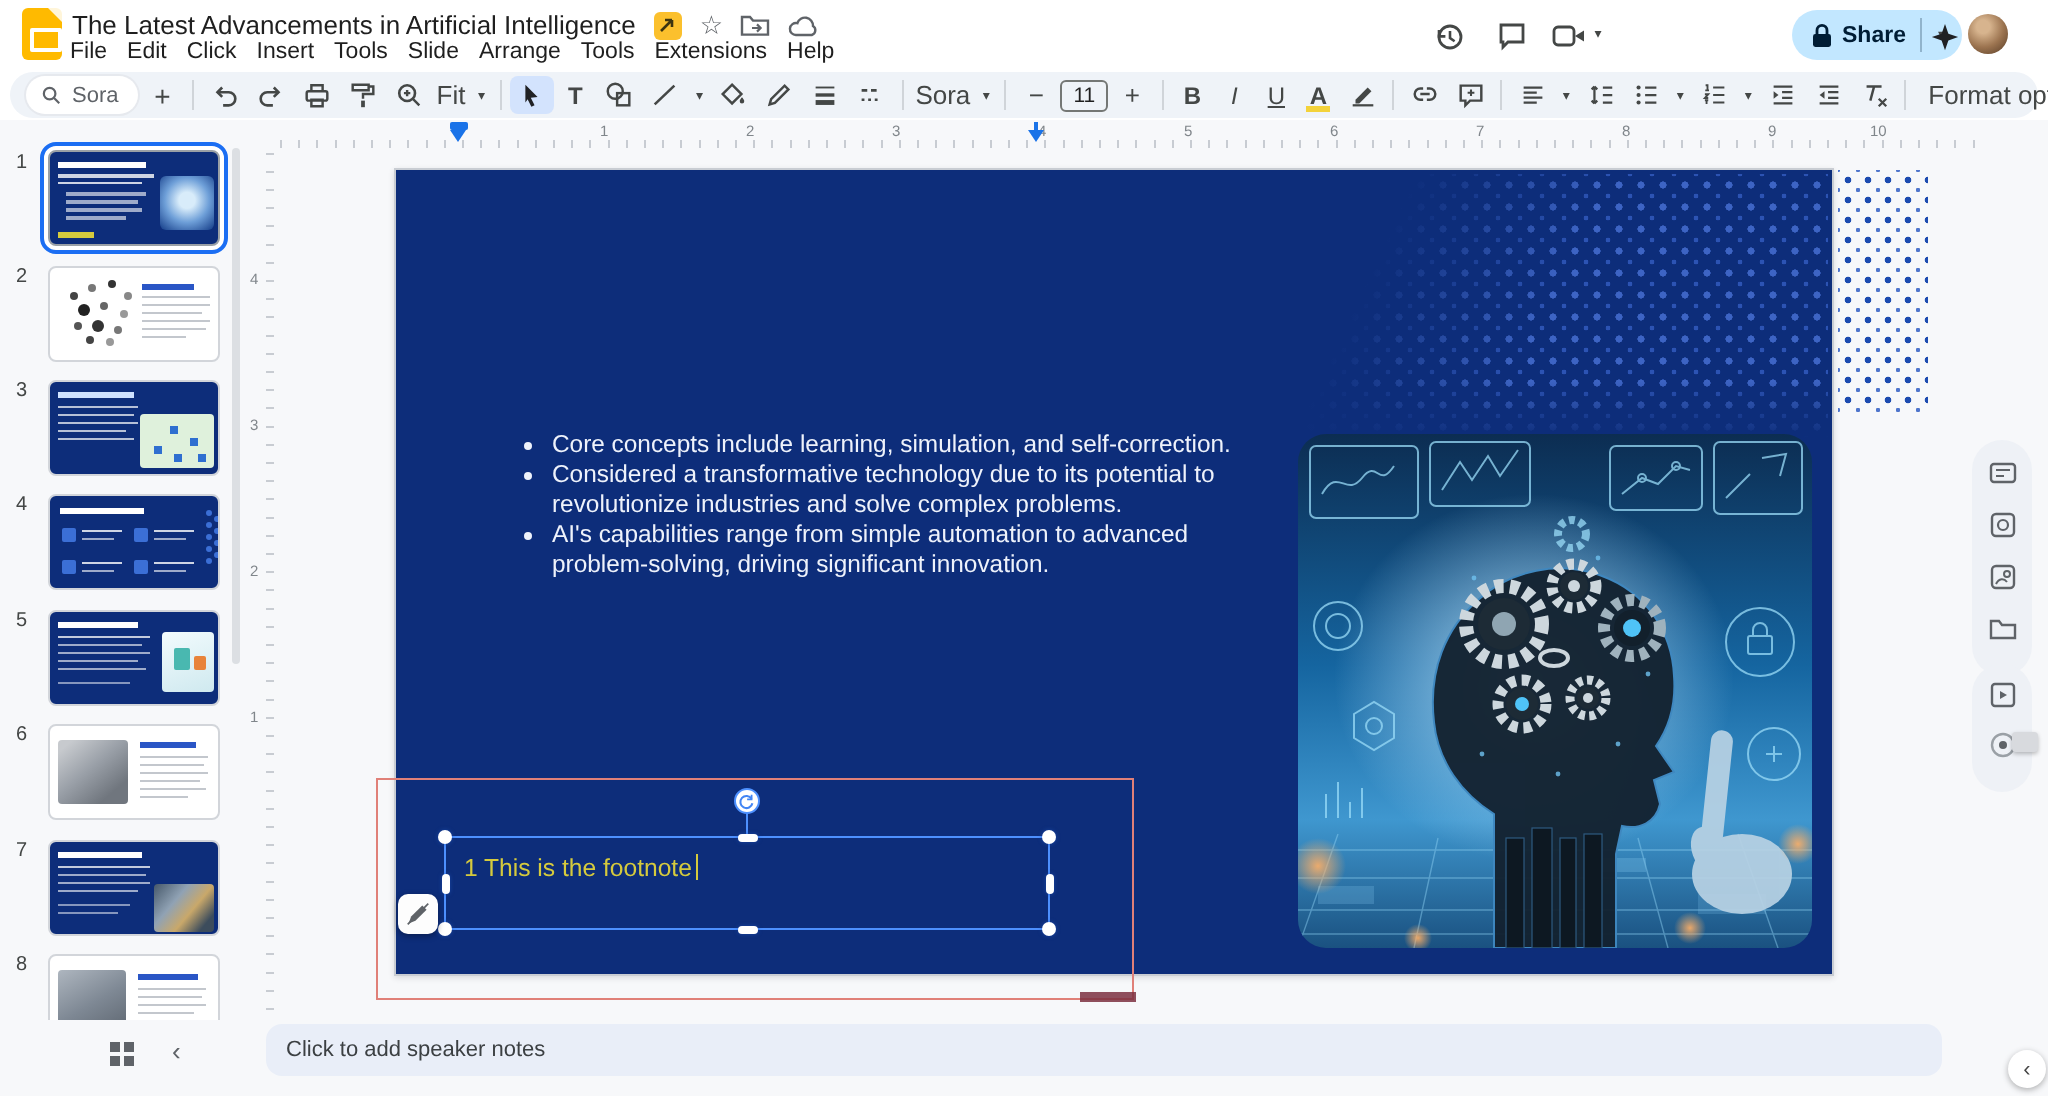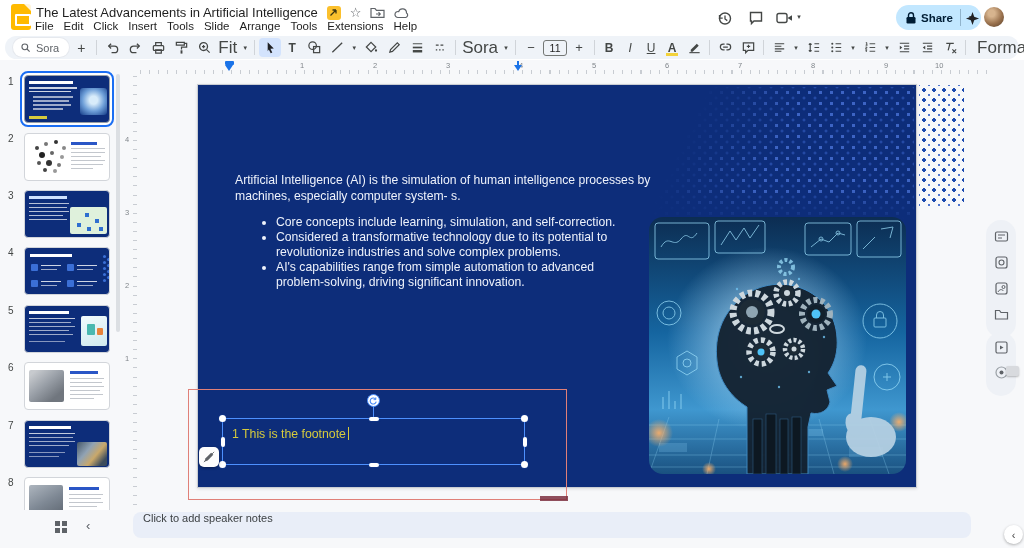--- a/index.html
+++ b/index.html
@@ -35,21 +35,21 @@
   
   .toolbar{position:absolute;left:5px;top:36px;width:1014px;height:23px;background:#eff3f8;border-radius:12px;
            display:flex;align-items:center;padding:0 8px;gap:1px}
   .tb-btn{width:22px;height:19px;display:flex;align-items:center;justify-content:center;border-radius:4px;flex:0 0 auto}
   .tb-btn.sel{background:#d3e3fd}
   .tb-div{width:1px;height:15px;background:#d0d4d9;margin:0 3px;flex:0 0 auto}
   .tb-caret{width:10px;font-size:7px;color:#444746;text-align:center;flex:0 0 auto}
   .menus-pill{height:19px;background:#fff;border-radius:10px;display:flex;align-items:center;gap:5px;
               padding:0 10px 0 7px;flex:0 0 auto;box-shadow:0 0 0 1px #e6e9ee}
   .menus-txt{font-size:11px;color:#5f6368}
-  .tb-text{font-size:17px;color:#444746;flex:0 0 auto;padding:0 2px}
+  .tb-text{font-size:13px;color:#444746;flex:0 0 auto;padding:0 2px}
   .tb-letter{font-size:12px;color:#444746;width:20px;text-align:center;flex:0 0 auto}
   .tb-letter.b{font-weight:bold}.tb-letter.i{font-style:italic}.tb-letter.u{text-decoration:underline}
   .tb-letter.a{position:relative;font-weight:bold}
   .tb-letter.a::after{content:"";position:absolute;left:4px;right:4px;bottom:1px;height:3px;background:#f3d23a}
   .size-box{width:24px;height:16px;border:1px solid #747775;border-radius:3px;font-size:10.5px;
             display:flex;align-items:center;justify-content:center;color:#1f1f1f;flex:0 0 auto}
 
   
   .filmstrip{position:absolute;left:0;top:62px;width:122px;height:448px;overflow:hidden}
   .fs-num{position:absolute;left:8px;font-size:10px;color:#444746}
@@ -117,21 +117,21 @@
             display:flex;flex-direction:column;align-items:center}
   .sp-g1{top:220px;height:118px;padding-top:9px;gap:11px}
   .sp-g2{top:332px;height:64px;padding-top:8px;gap:10px}
   .sp-thumb{position:absolute;left:1006px;top:366px;width:13px;height:10px;background:#d8dade;border-radius:2px;box-shadow:0 1px 2px rgba(0,0,0,.25)}
 
   
   .grid-ic{position:absolute;left:55px;top:521px;width:5px;height:5px;background:#5f6368;
            box-shadow:7px 0 0 #5f6368,0 7px 0 #5f6368,7px 7px 0 #5f6368}
   .fs-collapse{position:absolute;left:86px;top:518px;font-size:13px;color:#5f6368}
   .notes-bar{position:absolute;left:133px;top:512px;width:838px;height:26px;background:#e9eef8;border-radius:8px;
-             display:flex;align-items:flex-start;padding-left:10px}
+             display:flex;align-items:center;padding-left:10px}
   .notes-ph{font-size:11px;color:#3c4043}
   .side-toggle{position:absolute;left:1004px;top:525px;width:19px;height:19px;background:#fff;border-radius:50%;
                box-shadow:0 1px 3px rgba(0,0,0,.3);display:flex;align-items:center;justify-content:center;
                font-size:11px;color:#444}
 </style>
 </head>
 <body>
 
 <div class="app-top">
   <div class="slides-logo"></div>
@@ -498,21 +498,20 @@
 <span class="rl-marker" style="left:514px"></span>
 <div class="v-ruler">
   <span class="vrn" style="top:60px">4</span>
   <span class="vrn" style="top:133px">3</span>
   <span class="vrn" style="top:206px">2</span>
   <span class="vrn" style="top:279px">1</span>
 </div>
 
 <div class="slide">
   <div class="slide-dots"></div>
-  <div class="slide-para">Artificial Intelligence (AI) is the simulation of human intelligence processes by machines, especially computer system- s.</div>
   <ul class="slide-bullets">
     <li><span>Core concepts include learning, simulation, and self-correction.</span></li>
     <li><span>Considered a transformative technology due to its potential to revolutionize industries and solve complex problems.</span></li>
     <li><span>AI's capabilities range from simple automation to advanced problem-solving, driving significant innovation.</span></li>
   </ul>
 
   <div class="slide-image">
     <svg width="257" height="257" viewBox="0 0 257 257">
       <defs>
         <linearGradient id="imgbg" x1="0" y1="0" x2="0" y2="1">

